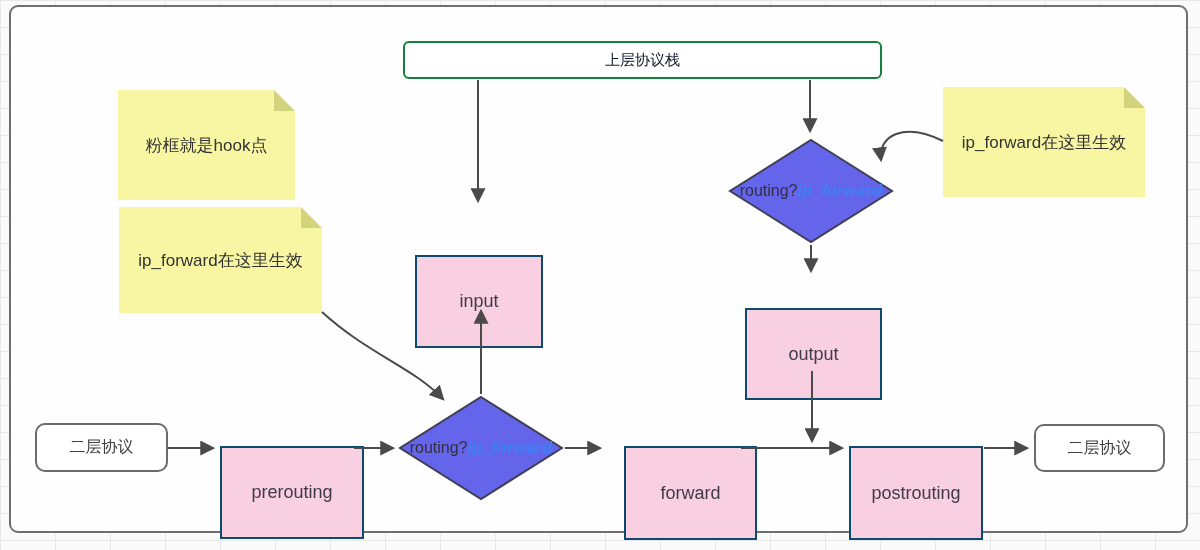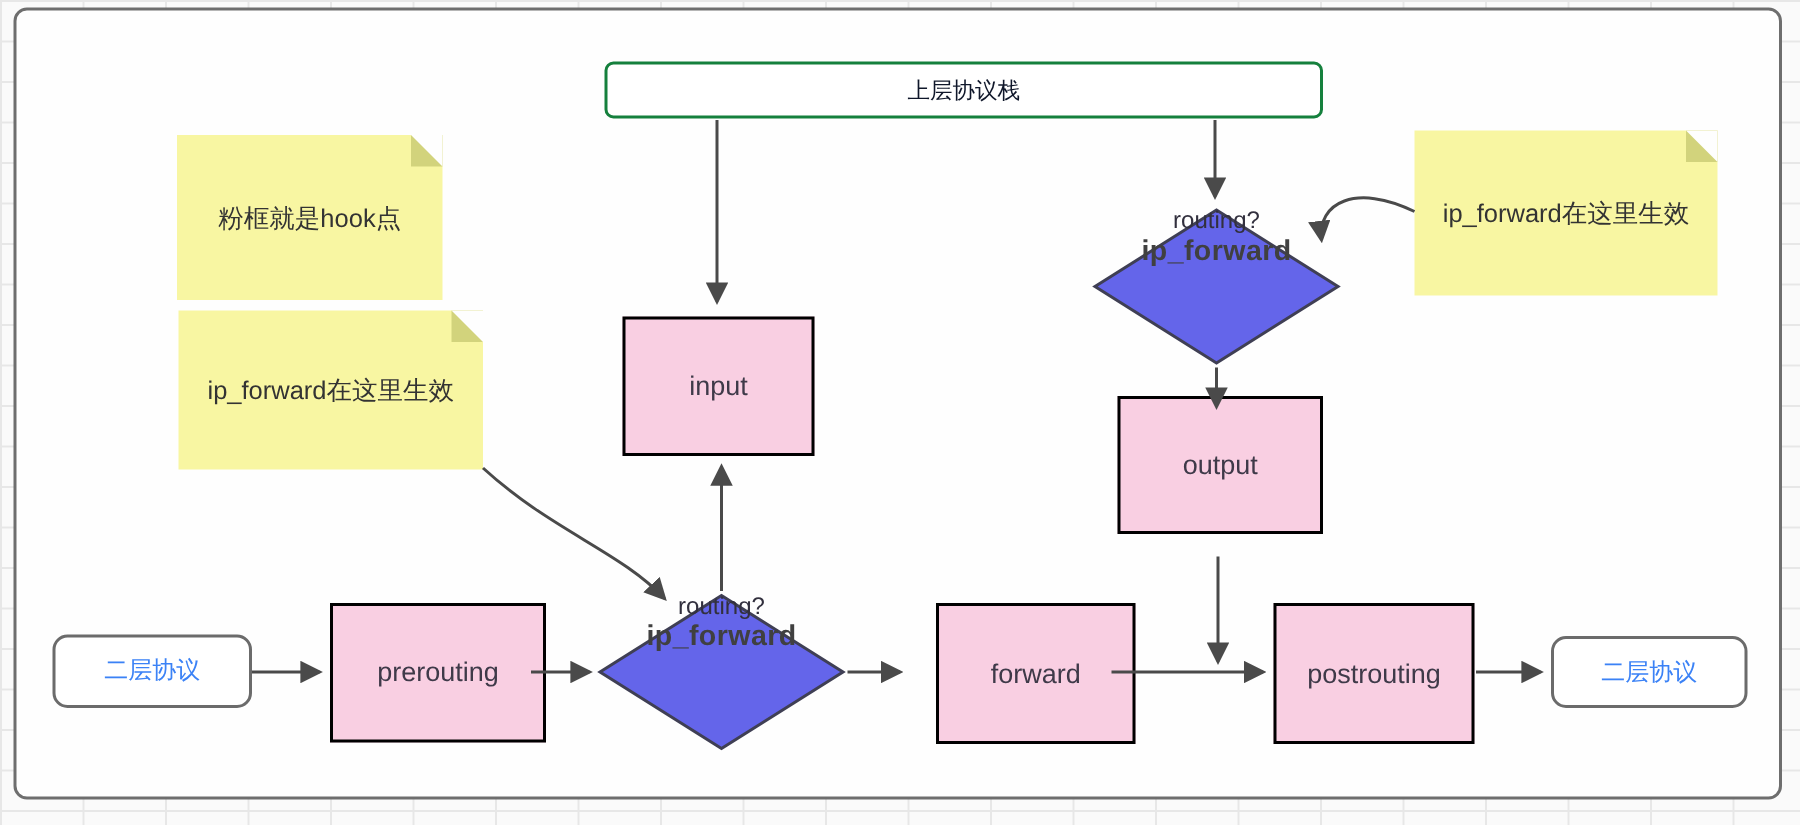--- a/index.html
+++ b/index.html
@@ -17,47 +17,47 @@
     position:absolute;left:9px;top:5px;width:1179px;height:528px;
     background:#fefefe;border:2px solid #6e6e6e;border-radius:9px;
     box-sizing:border-box;
   }
   .node{
     position:absolute;box-sizing:border-box;
     display:flex;align-items:center;justify-content:center;
     text-align:center;
   }
   .hookbox{
-    background:#f9cfe2;border:2px solid #000000;
-    color:#3f3a49;font-size:18px;
+    background:#f9cfe2;border:2px solid #0c4a6e;
+    color:#3f3a49;font-size:18px;margin-top:44px;
   }
   .termbox{
     background:#ffffff;border:2px solid #6b6b6b;border-radius:10px;
-    color:#3b82f6;font-size:16px;
+    color:#404040;font-size:16px;
   }
   .topbar{
     background:#ffffff;border:2px solid #15803d;border-radius:6px;
     color:#0f172a;font-size:15px;
   }
   .note{
     background:#f8f6a2;color:#333333;font-size:17px;
   }
   .note .fold{
     content:"";position:absolute;top:0;right:0;width:0;height:0;
     border-style:solid;border-width:0 21px 21px 0;
     border-color:#fefefe #fefefe #d2d37c #d2d37c;
   }
   .diamond-svg{position:absolute;overflow:visible;}
   .diamond-label{
-    position:absolute;display:flex;flex-direction:column;
-    align-items:center;justify-content:flex-start;line-height:1.2;
+    position:absolute;display:flex;
+    align-items:center;justify-content:center;line-height:1.2;
     pointer-events:none;
   }
   .diamond-label .q{color:#32303e;font-size:16px;}
-  .diamond-label .ipf{color:#404040;font-size:19px;font-weight:bold;letter-spacing:.3px;}
+  .diamond-label .ipf{color:#3b82f6;font-size:16px;font-weight:bold;letter-spacing:.3px;font-style:italic;}
   .edges{position:absolute;left:0;top:0;width:1200px;height:550px;pointer-events:none;}
 </style>
 </head>
 <body>
 
 <div class="stage">
 
   <div class="board"></div>
 
   <div class="node note" style="left:118px;top:42px;width:177px;height:110px;margin-top:48px;">

